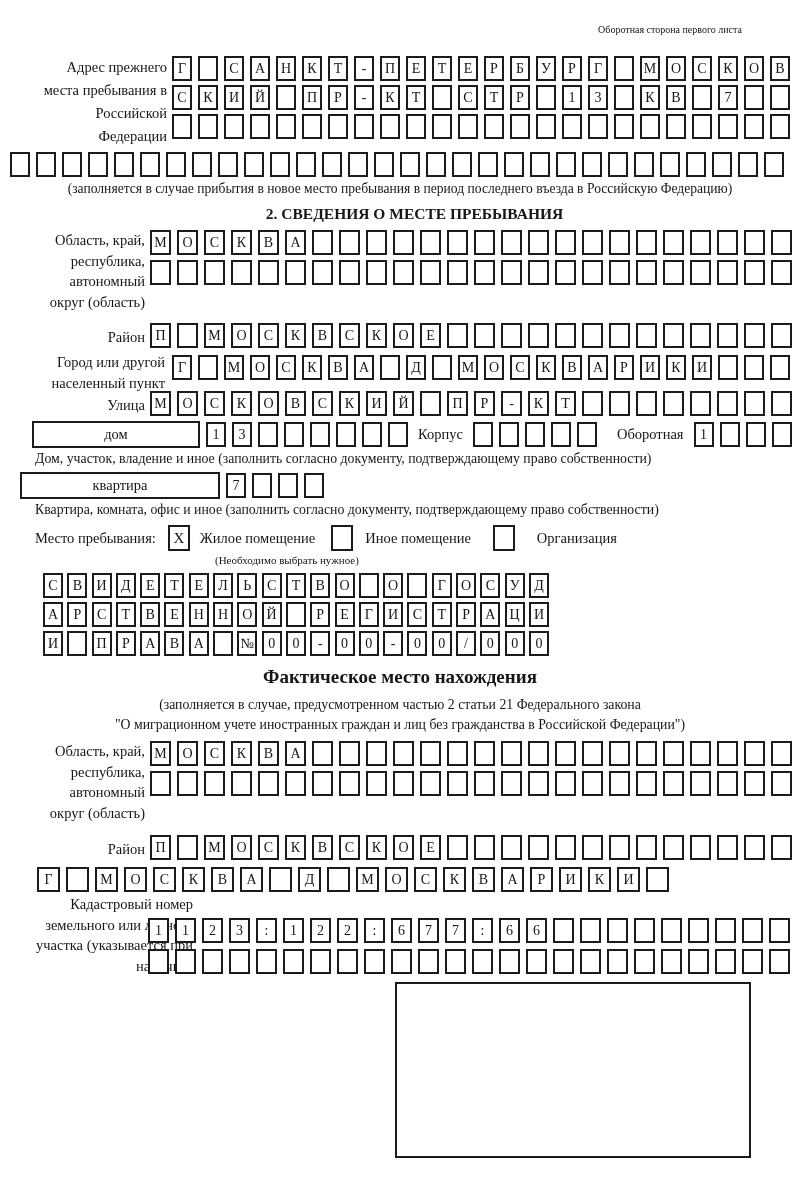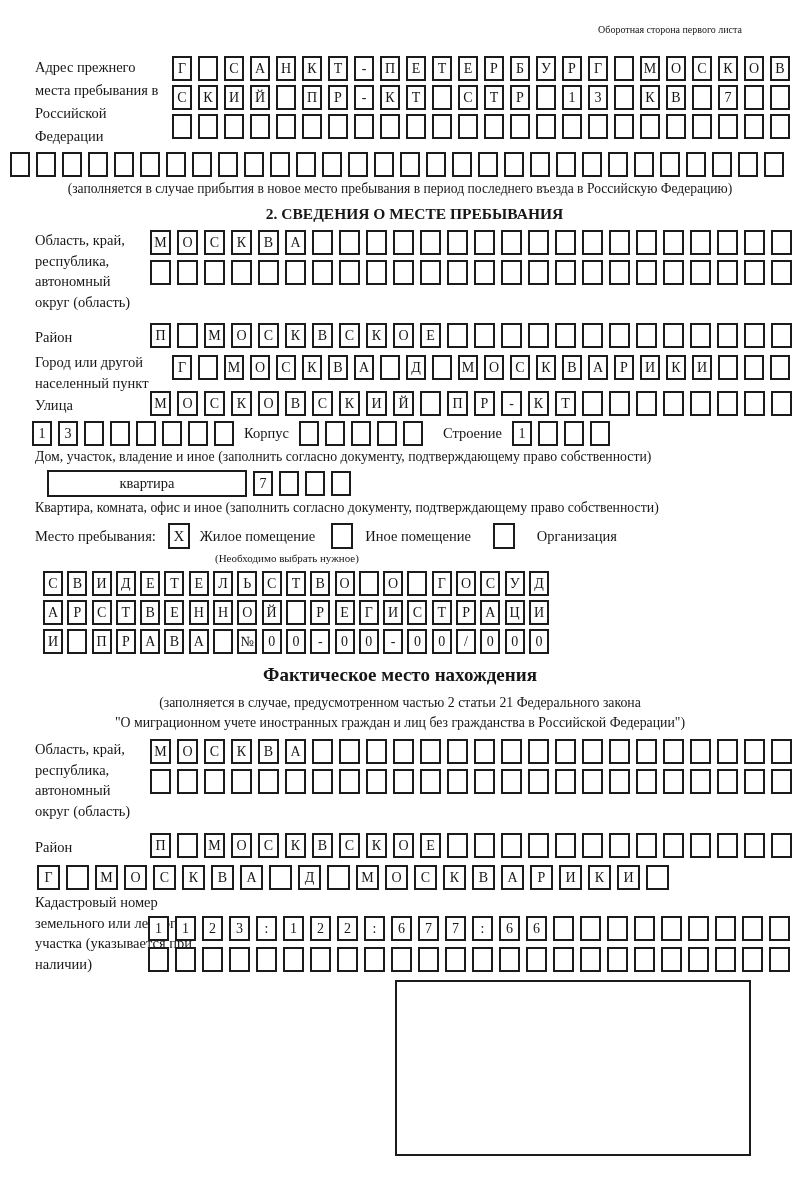--- a/index.html
+++ b/index.html
@@ -19,21 +19,21 @@
     border: 2px solid #1b1b1b; background:#fff;
     display: flex; align-items: center; justify-content: center;
     font-size: 14px; line-height: 1;
   }
   .wide .cell  { width: 21px; }
   .xwide .cell { width: 23px; }
   .doc-row { gap: 4.3px; }
   .rowstack { display: flex; flex-direction: column; gap: 4px; }
 
   .flexrow { display: flex; align-items: flex-start; }
-  .lbl { line-height: 20.5px; }
+  .lbl { line-height: 20.5px; text-align: right; }
 
   .caption { text-align: center; font-size: 13.6px; margin-top: 4px; }
   .left-caption { font-size: 13.8px; margin: 3px 0 0 35px; }
   .sec-title { text-align: center; font-weight: bold; font-size: 15.5px; }
 
   .widebox {
     height: 27px; border: 2px solid #1b1b1b;
     display: flex; align-items: center; justify-content: center;
     font-size: 14.5px;
   }
@@ -311,49 +311,50 @@
       <span class="cell"></span>
       <span class="cell"></span>
       <span class="cell"></span>
       <span class="cell"></span>
       <span class="cell"></span>
       <span class="cell"></span>
     </div>
 </div>
 
 <div class="flexrow" style="margin:5px 0 0 32px; align-items:center; gap:6px;">
+  <div class="widebox" style="width:168px;">дом</div>
   <div class="cells">
       <span class="cell">1</span>
       <span class="cell">3</span>
       <span class="cell"></span>
       <span class="cell"></span>
       <span class="cell"></span>
       <span class="cell"></span>
       <span class="cell"></span>
       <span class="cell"></span>
     </div>
   <div style="padding:0 4px;">Корпус</div>
   <div class="cells">
       <span class="cell"></span>
       <span class="cell"></span>
       <span class="cell"></span>
       <span class="cell"></span>
       <span class="cell"></span>
     </div>
-  <div style="padding:0 4px 0 14px;">Строение</div>
+  <div style="padding:0 4px 0 14px;">Оборотная</div>
   <div class="cells">
       <span class="cell">1</span>
       <span class="cell"></span>
       <span class="cell"></span>
       <span class="cell"></span>
     </div>
 </div>
 <div class="left-caption">Дом, участок, владение и иное (заполнить согласно документу, подтверждающему право собственности)</div>
 
-<div class="flexrow" style="margin:5px 0 0 47px; align-items:center; gap:6px;">
+<div class="flexrow" style="margin:5px 0 0 20px; align-items:center; gap:6px;">
   <div class="widebox" style="width:200px;">квартира</div>
   <div class="cells">
       <span class="cell">7</span>
       <span class="cell"></span>
       <span class="cell"></span>
       <span class="cell"></span>
     </div>
 </div>
 <div class="left-caption">Квартира, комната, офис и иное (заполнить согласно документу, подтверждающему право собственности)</div>
 

